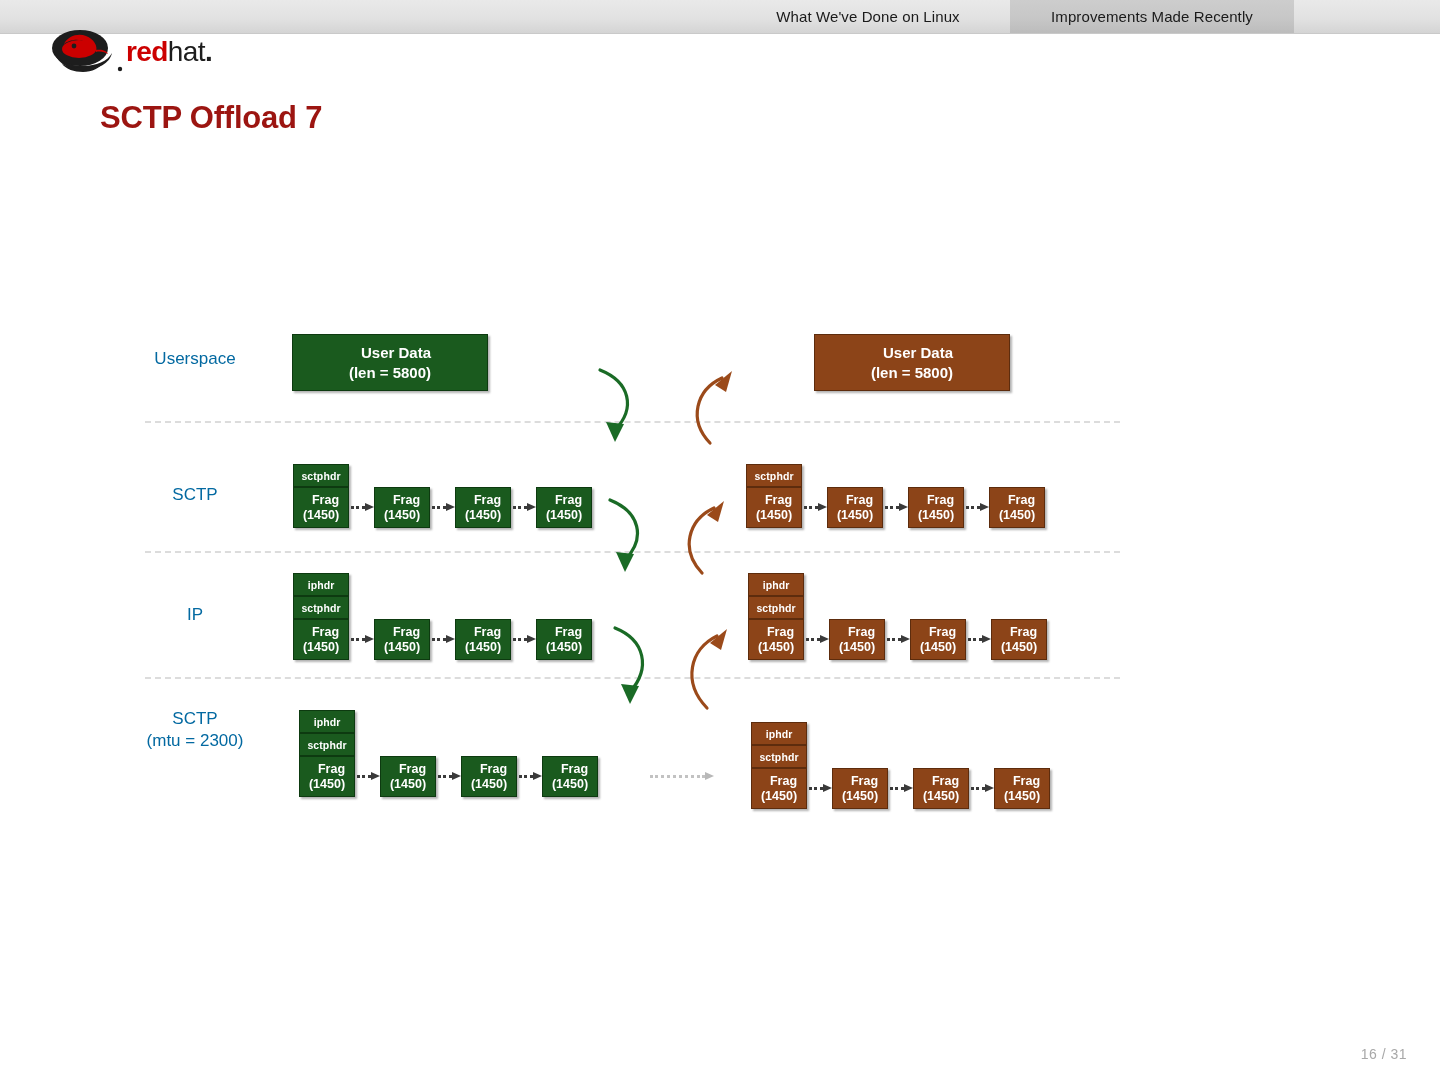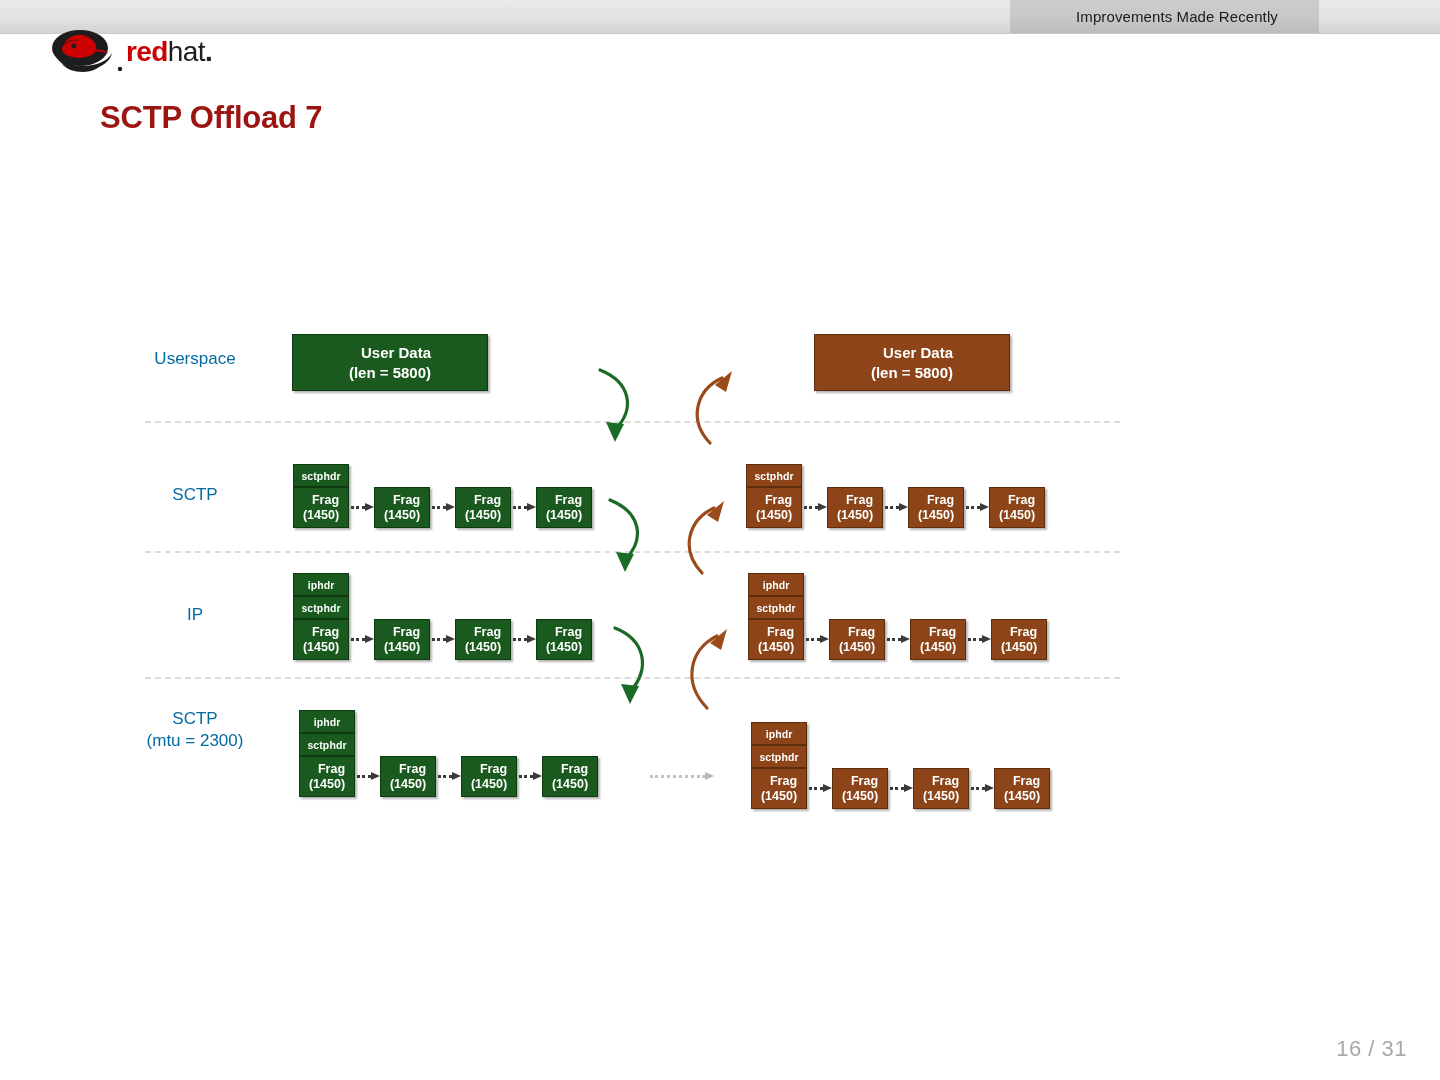--- a/index.html
+++ b/index.html
@@ -19,21 +19,20 @@
   .nav-tab{
     position:absolute;top:0;height:33px;
     display:flex;align-items:center;justify-content:center;
     font-size:15px;color:#1a1a1a;letter-spacing:0.1px;
     white-space:nowrap;
   }
   #tab-prev{left:726px;width:284px;}
   #tab-active{
     left:1010px;width:284px;
     background:linear-gradient(to bottom,#cdcdcd 0%,#c7c7c7 55%,#bcbcbc 100%);
-    padding-left:25px;
   }
 
   
   #logo{position:absolute;left:50px;top:28px;width:240px;height:48px;}
   #logo svg{display:block;}
   #logo-word{
     position:absolute;left:76px;top:8px;
     font-size:28px;font-weight:bold;letter-spacing:-0.6px;
   }
   #logo-word .red{color:#cc0000;}
@@ -95,27 +94,28 @@
   .conn.gray .dots{width:55px;border-top:3px dotted #c2c2c2;}
   .conn.gray .head{left:55px;border-left-color:#b8b8b8;}
 
   
   .curve{position:absolute;}
   .curve svg{display:block;overflow:visible;}
 
   
   #pagenum{
     position:absolute;right:33px;bottom:18px;
-    font-size:22px;color:#a8a8a8;letter-spacing:0.5px;
+    font-size:14px;color:#a8a8a8;letter-spacing:0.5px;
   }
 </style>
 </head>
 <body>
 
 <div id="navbar">
+  <div class="nav-tab" id="tab-prev">What We've Done on Linux</div>
   <div class="nav-tab" id="tab-active">Improvements Made Recently</div>
 </div>
 
 <div id="logo">
   <svg width="74" height="46" viewBox="0 0 74 46">
     <ellipse cx="30" cy="20" rx="28" ry="18" fill="#1d1d1d"></ellipse>
     <path d="M4 23 C6 34 18 42 33 42 C48 42 60 35 62 25 C58 33 46 38 33 38 C19 38 8 32 4 23 Z" fill="#1d1d1d"></path>
     <path d="M14 16 C18 8 28 5 36 8 C44 11 48 18 46 24 C42 16 32 11 24 12 C20 12.5 16 14 14 16 Z" fill="#cc0000"></path>
     <ellipse cx="29" cy="21" rx="17" ry="9" fill="#cc0000"></ellipse>
     <path d="M46 22 C52 21 57 23 58 26 C55 24 50 23 46 24 Z" fill="#cc0000"></path>

